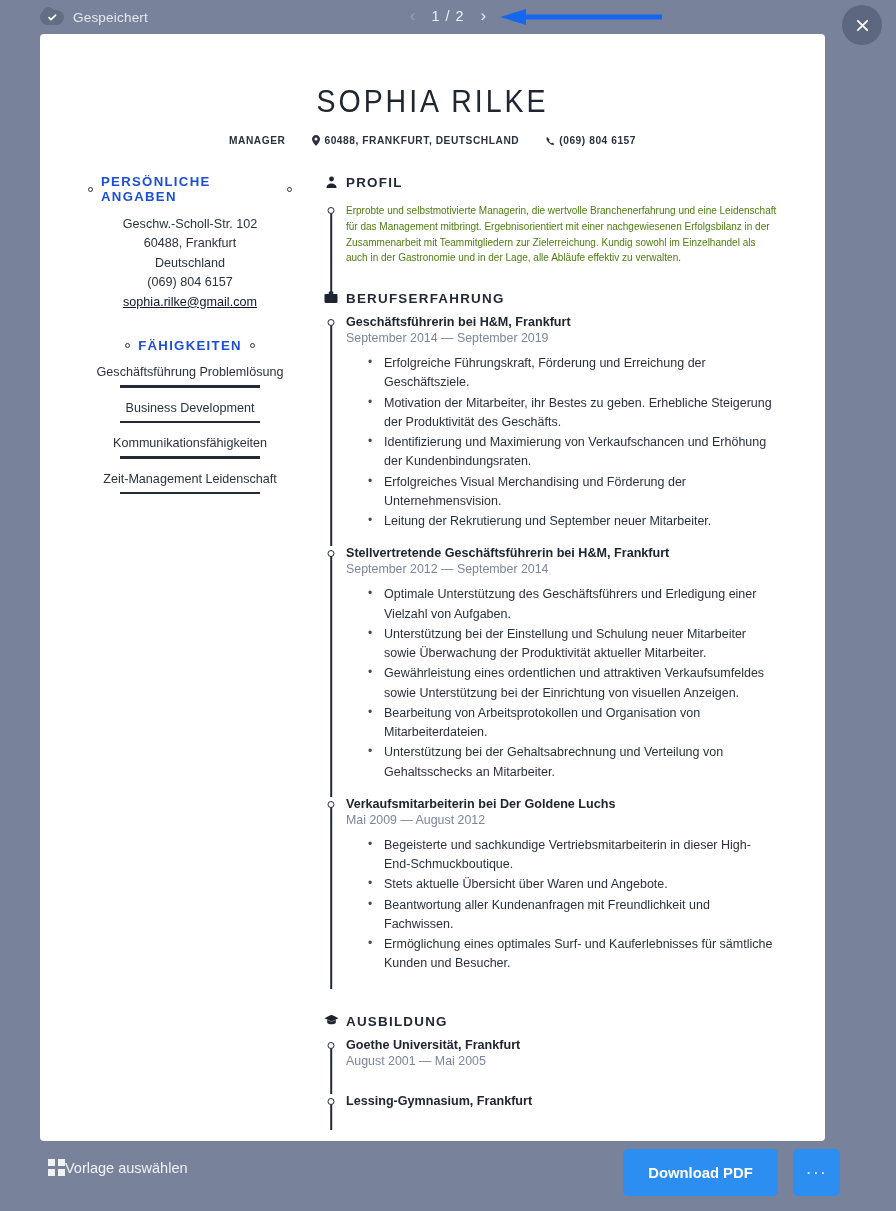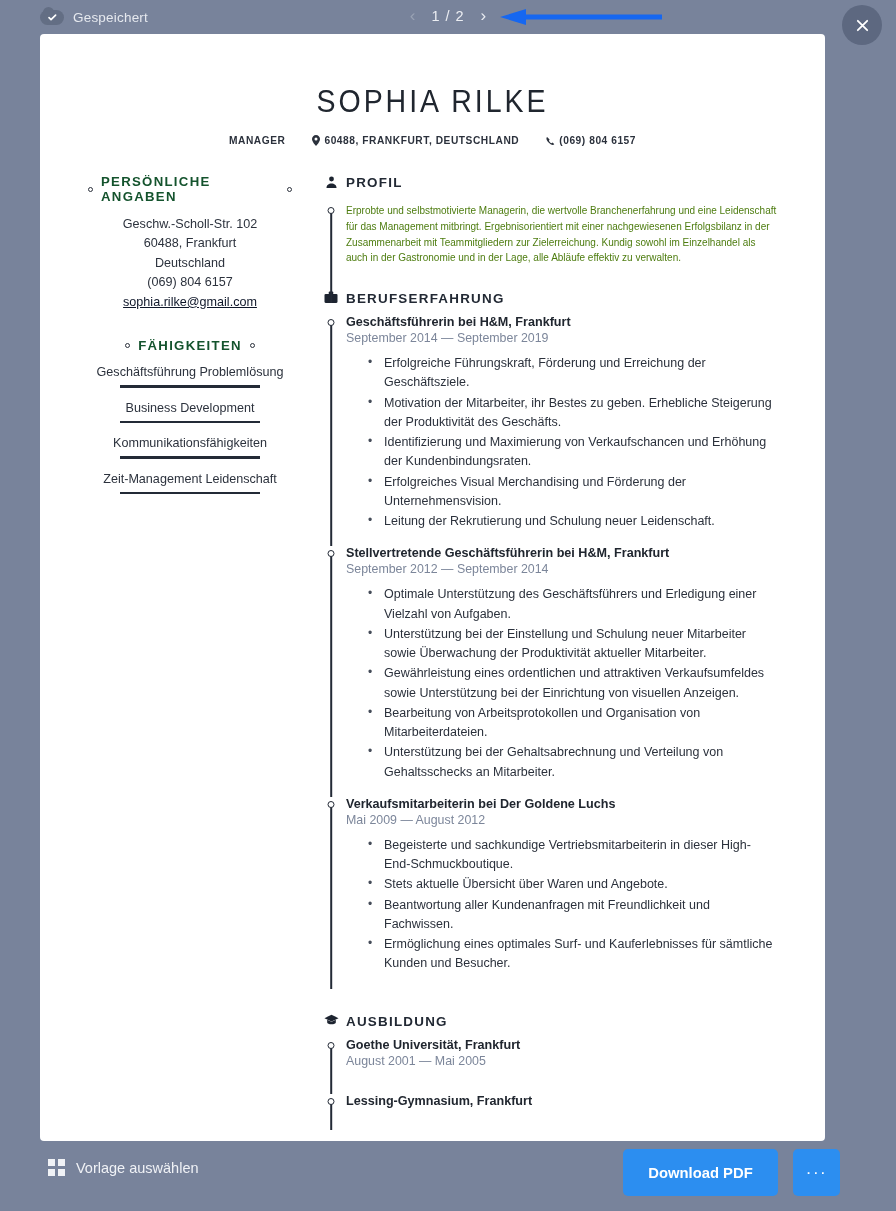--- a/index.html
+++ b/index.html
@@ -107,21 +107,21 @@
     display: flex;
     margin-top: 28px;
   }
   .cv-left { width: 218px; flex: none; padding-right: 14px; }
   .cv-right { flex: 1; padding-left: 10px; }
 
   
   .side-title {
     display: flex; align-items: center; justify-content: center; gap: 8px;
     font-size: 13.2px; letter-spacing: 1.3px; font-weight: 600;
-    color: #14532d; margin-bottom: 11px;
+    color: #1d4ed8; margin-bottom: 11px;
     font-family: "Liberation Sans Narrow", "Liberation Sans", sans-serif;
   }
   .side-title .dot {
     width: 5px; height: 5px; border-radius: 50%;
     border: 1.2px solid #2b313c; flex: none;
   }
   .side-lines { text-align: center; font-size: 12.6px; line-height: 1.54; color: #2c323d; }
   .side-lines a { color: #0f172a; text-decoration: underline; }
 
   .skills { margin-top: 26px; }
@@ -191,21 +191,21 @@
 
   .sec-head { display: flex; align-items: flex-start; margin-top: 24px; }
   .sec-head .gut { width: 30px; flex: none; display: flex; justify-content: center; padding-top: 1px; }
 
   
   .bottombar {
     position: absolute; left: 0; bottom: 0; width: 896px; height: 70px;
   }
   .tpl-btn {
     position: absolute; left: 48px; top: 18px;
-    display: flex; align-items: center; gap: 11px;
+    display: flex; align-items: center; gap: 0;
     background: none; border: none; cursor: pointer;
     color: #f0f2f6; font-size: 14.5px;
     font-family: "Liberation Sans", sans-serif;
   }
   .grid-icon { display: grid; grid-template-columns: 7px 7px; gap: 3px; }
   .grid-icon i { width: 7px; height: 7px; background: #f0f2f6; display: block; }
   .dl-btn {
     position: absolute; right: 118px; top: 8px;
     width: 155px; height: 47px; border-radius: 5px;
     background: #2c8ef0; border: none; cursor: pointer;
@@ -360,21 +360,21 @@
             <span class="line"></span>
           </div>
           <div class="tl-content">
             <div class="entry-title">Geschäftsführerin bei  H&amp;M, Frankfurt</div>
             <div class="entry-date">September 2014 — September 2019</div>
             <ul class="entry-bullets">
               <li>Erfolgreiche Führungskraft, Förderung und Erreichung der Geschäftsziele.</li>
               <li>Motivation der Mitarbeiter, ihr Bestes zu geben. Erhebliche Steigerung der Produktivität des Geschäfts.</li>
               <li>Identifizierung und Maximierung von Verkaufschancen und Erhöhung der Kundenbindungsraten.</li>
               <li>Erfolgreiches Visual Merchandising und Förderung der Unternehmensvision.</li>
-              <li>Leitung der Rekrutierung und Schulung neuer Leidenschaft.</li>
+              <li>Leitung der Rekrutierung und September neuer Mitarbeiter.</li>
             </ul>
           </div>
         </div>
 
         <div class="tl">
           <div class="tl-rail">
             <span class="marker"></span>
             <span class="line"></span>
           </div>
           <div class="tl-content">

